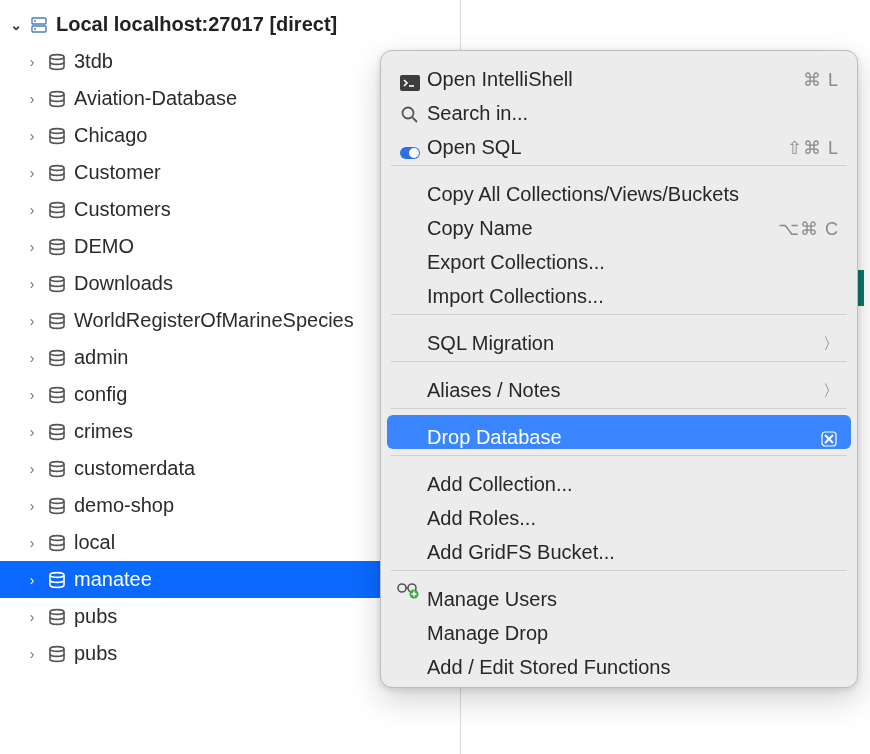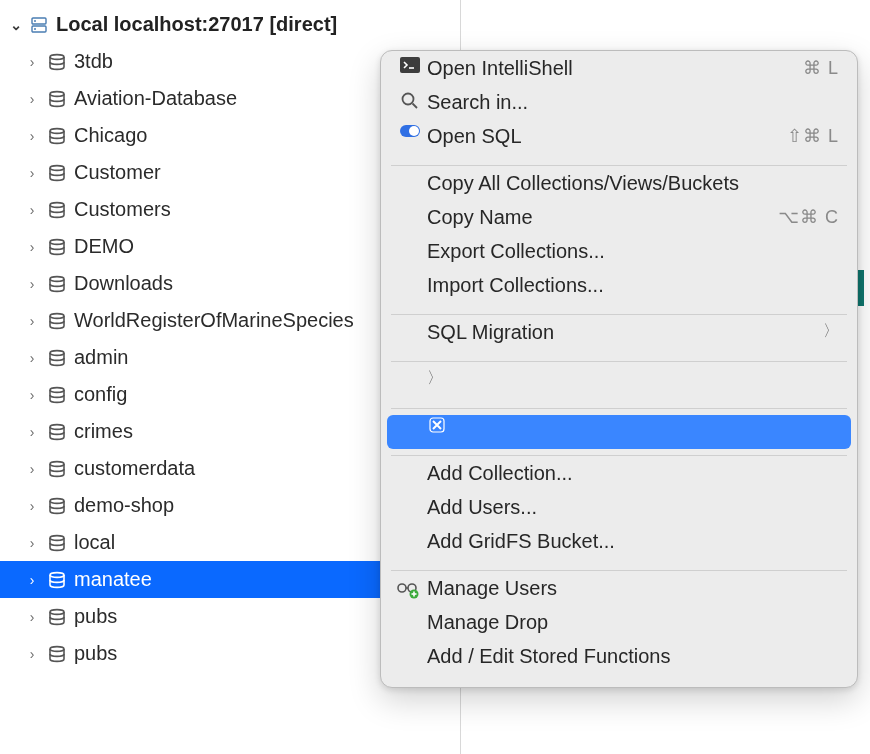--- a/index.html
+++ b/index.html
@@ -24,21 +24,21 @@
 
   
   .menu {
     position:absolute; left:380px; top:50px; width:478px;
     background:#ececec;
     border:1px solid #bcbcbc; border-radius:12px;
     box-shadow:0 12px 32px rgba(0,0,0,.18), 0 2px 6px rgba(0,0,0,.12);
     padding:6px 6px 8px 6px;
   }
   .menu-item {
-    display:flex; align-items:flex-start; height:34px;
+    display:flex; align-items:flex-end; height:34px;
     padding:0 12px 0 10px; border-radius:6px;
     font-size:20px; color:#272727;
   }
   .menu-item .mi-icon { width:26px; display:inline-flex; align-items:center; justify-content:center; margin-right:4px; }
   .menu-item .mi-spacer { width:30px; } 
   .menu-item .mi-label { flex:1; white-space:nowrap; }
   .menu-item .mi-short { color:#8a8a8a; font-size:18px; letter-spacing:1px; }
   .menu-item .mi-sub { color:#6f6f6f; font-size:16px; }
   .menu-item.highlight { background:#3a86ff; color:#fff; }
   .menu-item.highlight .mi-short, .menu-item.highlight .mi-sub { color:#eaf2ff; }
@@ -320,44 +320,46 @@
   <div class="menu-item">
     <span class="mi-spacer"></span>
     <span class="mi-label">SQL Migration</span>
     <span class="mi-sub">〉</span>
   </div>
 
   <div class="menu-sep"></div>
 
   <div class="menu-item">
     <span class="mi-spacer"></span>
+    <span class="mi-label">Aliases / Notes</span>
     <span class="mi-sub">〉</span>
   </div>
 
   <div class="menu-sep"></div>
 
   <div class="menu-item highlight">
     <span class="mi-spacer"></span>
+    <span class="mi-label">Drop Database</span>
     <span class="mi-sub">
       <svg width="20" height="20" viewBox="0 0 20 20">
           <path d="M6 6 L14 14 M6 14 L14 6" stroke="#fff" stroke-width="2" fill="none"></path>
           <rect x="3" y="3" width="14" height="14" rx="3" fill="none" stroke="#fff" stroke-width="1.2"></rect>
         </svg>
     </span>
   </div>
 
   <div class="menu-sep"></div>
 
   <div class="menu-item">
     <span class="mi-spacer"></span>
     <span class="mi-label">Add Collection...</span>
   </div>
   <div class="menu-item">
     <span class="mi-spacer"></span>
-    <span class="mi-label">Add Users...</span>
+    <span class="mi-label">Add Roles...</span>
   </div>
   <div class="menu-item">
     <span class="mi-spacer"></span>
     <span class="mi-label">Add GridFS Bucket...</span>
   </div>
 
   <div class="menu-sep"></div>
 
   <div class="menu-item">
     <span class="mi-spacer"></span>

